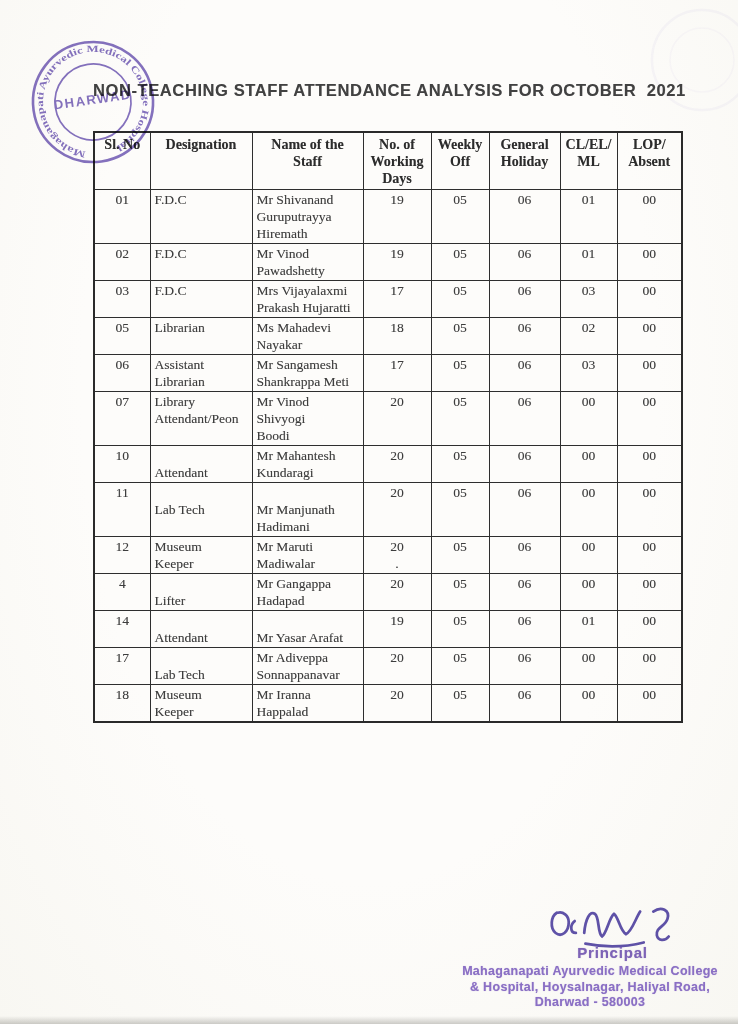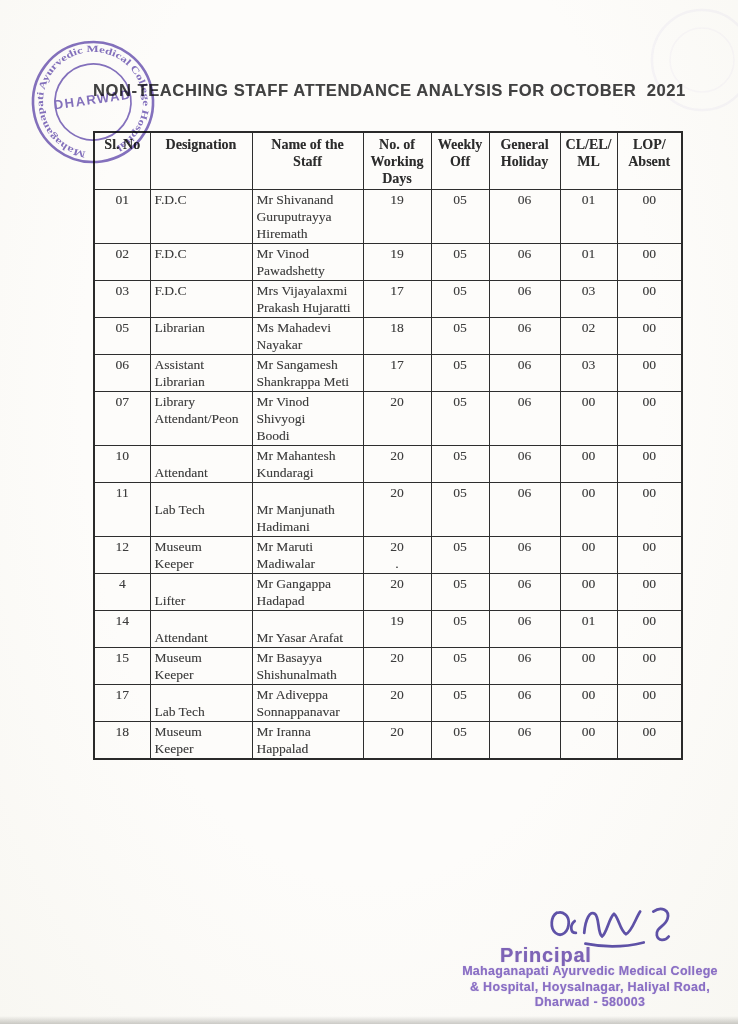--- a/index.html
+++ b/index.html
@@ -39,23 +39,23 @@
   col.w-sl{width:56px} col.w-desig{width:102px} col.w-name{width:111px}
   col.w-days{width:68px} col.w-weekly{width:58px} col.w-general{width:71px}
   col.w-cl{width:57px} col.w-lop{width:65px}
 
   .stamp { position:absolute; left:20px; top:29px; width:146px; height:146px;
            mix-blend-mode:multiply; opacity:0.85; }
   .ghost-stamp { position:absolute; left:612px; top:8px; width:126px; height:120px; opacity:0.6; }
 
   .signature { position:absolute; left:546px; top:902px; mix-blend-mode:multiply; }
   .principal-label {
-    position:absolute; left:500px; top:944px; width:225px; text-align:left;
+    position:absolute; left:500px; top:944px; width:225px; text-align:center;
     font-family:"Liberation Sans", sans-serif; font-weight:bold;
-    font-size:20px; letter-spacing:0.8px; color:#7d63b6;
+    font-size:15px; letter-spacing:0.8px; color:#7d63b6;
     text-shadow:0 0 1px rgba(125,99,182,0.6);
   }
   .institution {
     position:absolute; left:440px; top:964px; width:300px; text-align:center;
     font-family:"Liberation Sans", sans-serif; font-weight:bold;
     font-size:12.5px; line-height:15.5px; letter-spacing:0.3px; color:#8a6fc4;
     text-shadow:0 0 1px rgba(138,111,196,0.55);
   }
 </style>
 </head>
@@ -226,32 +226,20 @@
 Attendant</td>
           <td class="l">
 Mr Yasar Arafat</td>
           <td class="c">19</td>
           <td class="c">05</td>
           <td class="c">06</td>
           <td class="c">01</td>
           <td class="c">00</td>
         </tr>
         <tr>
-          <td class="c">15</td>
-          <td class="l">Museum
-Keeper</td>
-          <td class="l">Mr Basayya
-Shishunalmath</td>
-          <td class="c">20</td>
-          <td class="c">05</td>
-          <td class="c">06</td>
-          <td class="c">00</td>
-          <td class="c">00</td>
-        </tr>
-        <tr>
           <td class="c">17</td>
           <td class="l">
 Lab Tech</td>
           <td class="l">Mr Adiveppa
 Sonnappanavar</td>
           <td class="c">20</td>
           <td class="c">05</td>
           <td class="c">06</td>
           <td class="c">00</td>
           <td class="c">00</td>

